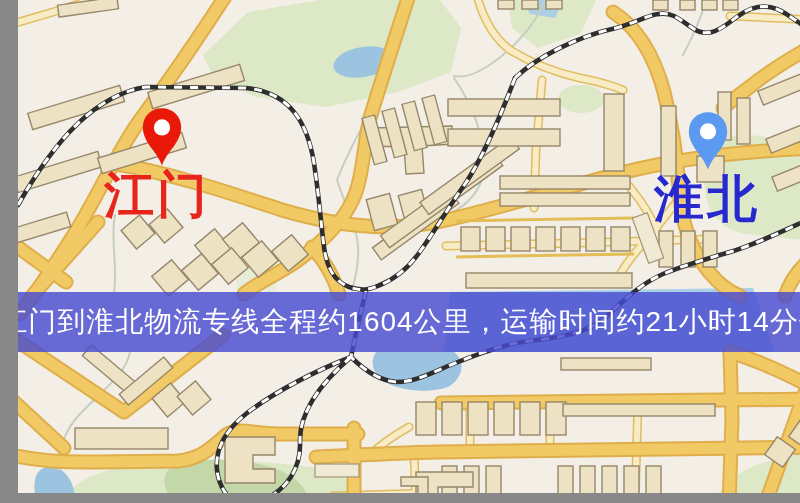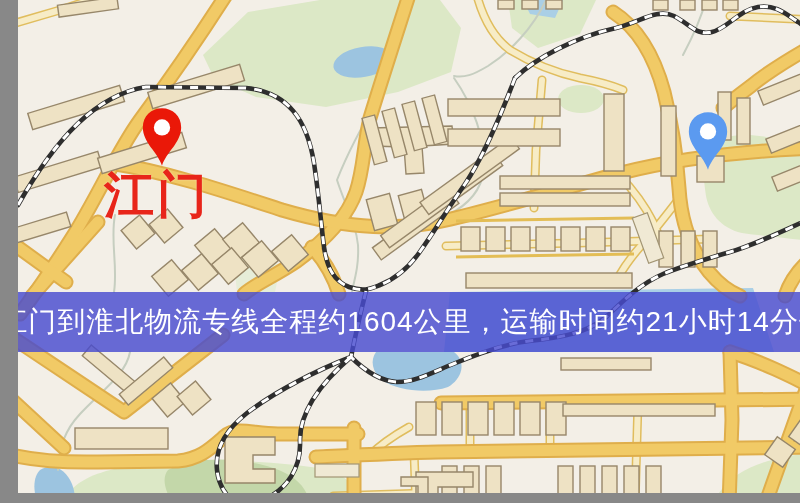--- a/index.html
+++ b/index.html
@@ -280,18 +280,19 @@
     </svg>
   </div>
   <div class="place-label origin-label">江门</div>
 
   <div class="marker" style="left:667px;top:110px;">
     <svg width="46" height="62" viewBox="0 0 48 64">
       <path class="pin-dest" d="M24,62 C20,48 4,38 4,22 C4,10 13,2 24,2 C35,2 44,10 44,22 C44,38 28,48 24,62 Z"></path>
       <circle class="pin-hole" cx="24" cy="22" r="8.5"></circle>
     </svg>
   </div>
+  <div class="place-label dest-label">淮北</div>
 
   <div class="banner">
     <span>江门到淮北物流专线全程约1604公里，运输时间约21小时14分钟.</span>
   </div>
 
 </div>
 
 </body></html>

